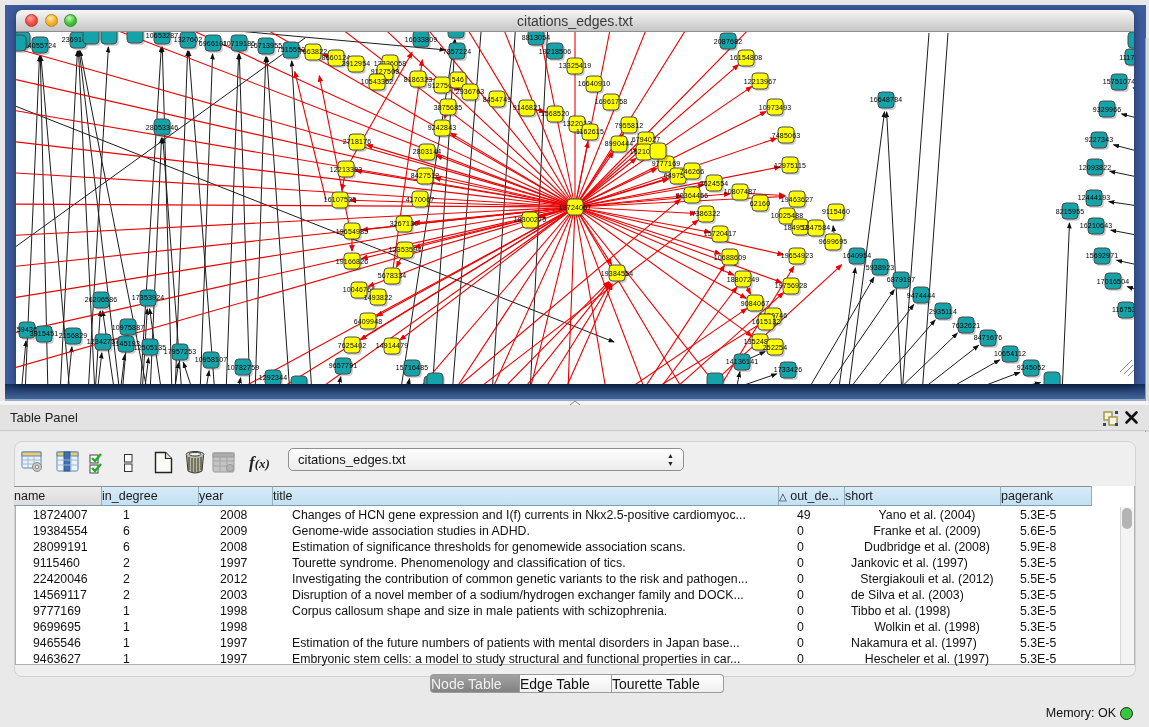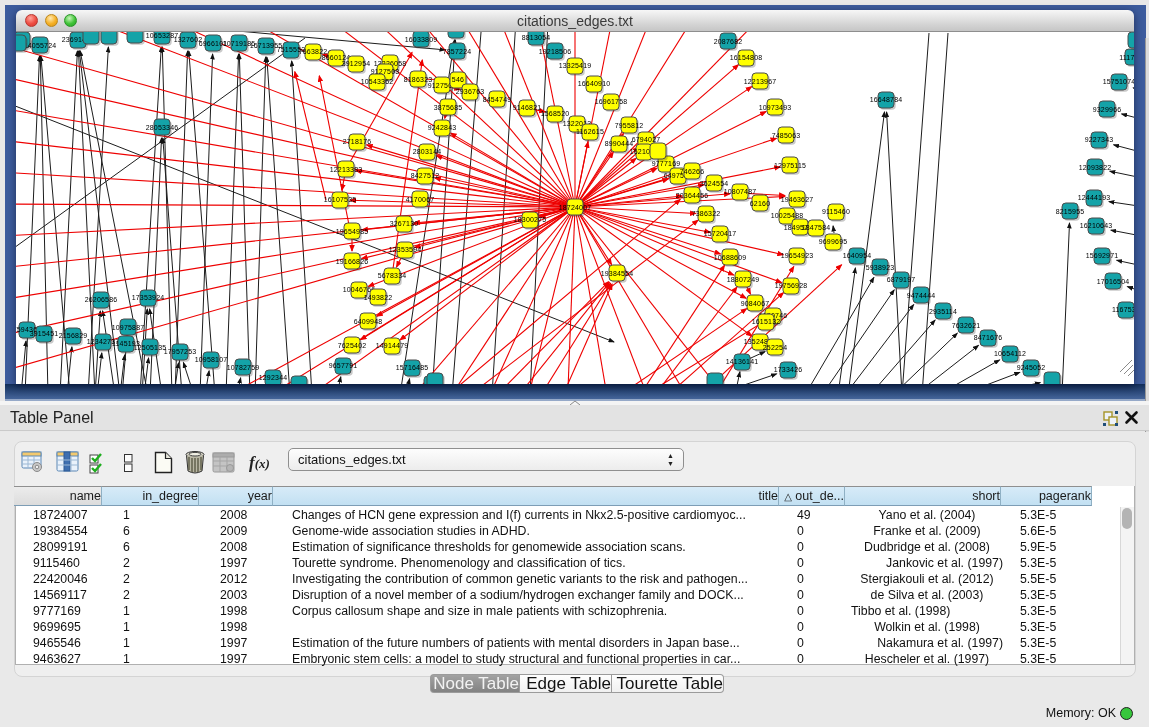--- a/index.html
+++ b/index.html
@@ -5,33 +5,33 @@
 #desktop{position:absolute;left:5px;top:5px;width:1141px;height:379px;background:#3d5c9e}
 #dshadow{position:absolute;left:5px;top:384px;width:1141px;height:16px;background:linear-gradient(#122e5a,#48689e)}
 #dsline{position:absolute;left:5px;top:399px;width:1141px;height:2px;background:#96a9c8}
 #win{position:absolute;left:16px;top:10px;width:1118px;height:374px;border-radius:6px 6px 0 0;box-shadow:0 2px 8px rgba(0,0,20,0.5)}
 #titlebar{position:absolute;left:0;top:0;width:1118px;height:22px;border-radius:6px 6px 0 0;background:linear-gradient(#f7f7f7,#d3d3d3 70%,#c6c6c6);border-bottom:1px solid #8e8e8e}
 #title{position:absolute;width:100%;text-align:center;top:3px;font-size:14px;color:#3a3a3a}
 .tl{position:absolute;top:4px;width:13px;height:13px;border-radius:50%}
 #graph{position:absolute;left:0;top:22px;width:1118px;height:352px;background:#fff;overflow:hidden}
 #rightstrip{position:absolute;left:1145px;top:38px;width:4px;height:689px;background:#dcdcdc;border-left:1px solid #989898}
 #strip1{position:absolute;left:0;top:401px;width:1149px;height:4px;background:#f4f4f4}
-#tpbar{position:absolute;left:0;top:405px;width:1149px;height:26px;background:#e3e3e3;border-bottom:1px solid #cacaca;font-size:16px;color:#222;line-height:26px}
+#tpbar{position:absolute;left:0;top:405px;width:1149px;height:26px;background:#e3e3e3;border-bottom:1px solid #cacaca;font-size:13px;color:#222;line-height:26px}
 #tpbody{position:absolute;left:0;top:432px;width:1149px;height:295px;background:#e9e9e9}
 #container{position:absolute;left:14px;top:441px;width:1122px;height:236px;background:#efefef;border:1px solid #d4d4d4;border-radius:8px}
 .ic{position:absolute}
 #combo{position:absolute;left:288px;top:448px;width:396px;height:23px;border:1px solid #8f8f8f;border-radius:5px;background:linear-gradient(#fdfdfd,#ececec);font-size:13px;color:#111;line-height:21px;padding-left:9px}
 #combo .arr{position:absolute;right:9px;top:3px;height:16px;font-size:7px;color:#222;line-height:8px}
 #tablebox{position:absolute;left:15px;top:486px;width:1120px;height:179px;background:#fff;border:1px solid #b0b0b0;border-top:none}
-.hc{position:absolute;top:486px;height:20px;border-right:1px solid #8fb0c4;border-top:1px solid #8f8f8f;border-bottom:1px solid #7d9db5;font-size:12.5px;color:#1a1a1a;text-align:right;line-height:19px}
+.hc{position:absolute;top:486px;height:20px;border-right:1px solid #8fb0c4;border-top:1px solid #8f8f8f;border-bottom:1px solid #7d9db5;font-size:12.5px;color:#1a1a1a;text-align:left;line-height:19px}
 .trow{position:absolute;left:15px;width:1105px;height:16px;font-size:12.3px;color:#111}
 .trow span{position:absolute;top:0;line-height:16px;white-space:nowrap}
 #sbtrack{position:absolute;left:1120px;top:507px;width:14px;height:157px;background:#f4f4f4;border-left:1px solid #d8d8d8}
 #sbthumb{position:absolute;left:1122px;top:508px;width:10px;height:21px;background:#b4b4b4;border-radius:5px}
-.tab{position:absolute;top:674px;height:19px;font-size:17px;line-height:18px;text-align:right;border:1px solid #9b9b9b}
+.tab{position:absolute;top:674px;height:19px;font-size:14px;line-height:18px;text-align:left;border:1px solid #9b9b9b}
 #memtxt{position:absolute;left:1000px;top:706px;width:116px;text-align:right;font-size:12.5px;color:#111}
 #memdot{position:absolute;left:1120px;top:707px;width:13px;height:13px;border-radius:50%;background:#37c63c;border:1.5px solid #222}
 #caret{position:absolute;left:569px;top:400px;width:12px;height:6px}
 </style></head><body>
 <div id="desktop"></div>
 <div id="dshadow"></div>
 <div id="dsline"></div>
 <div id="win">
   <div id="titlebar">
     <div id="title">citations_edges.txt</div>
@@ -721,47 +721,47 @@
     <span style="left:836px;width:152px;text-align:center">Franke et al. (2009)</span>
     <span style="left:1005px">5.6E-5</span>
   </div>
 <div class="trow" style="top:539px">
     <span style="left:18px">28099191</span>
     <span style="left:108px">6</span>
     <span style="left:205px">2008</span>
     <span style="left:277px">Estimation of significance thresholds for genomewide association scans.</span>
     <span style="left:782px">0</span>
     <span style="left:836px;width:152px;text-align:center">Dudbridge et al. (2008)</span>
-    <span style="left:1005px">5.9E-5</span>
+    <span style="left:1005px">5.9E-8</span>
   </div>
 <div class="trow" style="top:555px">
     <span style="left:18px">9115460</span>
     <span style="left:108px">2</span>
     <span style="left:205px">1997</span>
     <span style="left:277px">Tourette syndrome. Phenomenology and classification of tics.</span>
     <span style="left:782px">0</span>
-    <span style="left:836px;width:152px;text-align:right">Jankovic et al. (1997)</span>
+    <span style="left:836px;width:152px;text-align:left">Jankovic et al. (1997)</span>
     <span style="left:1005px">5.3E-5</span>
   </div>
 <div class="trow" style="top:571px">
     <span style="left:18px">22420046</span>
     <span style="left:108px">2</span>
     <span style="left:205px">2012</span>
     <span style="left:277px">Investigating the contribution of common genetic variants to the risk and pathogen...</span>
     <span style="left:782px">0</span>
     <span style="left:836px;width:152px;text-align:center">Stergiakouli et al. (2012)</span>
     <span style="left:1005px">5.5E-5</span>
   </div>
 <div class="trow" style="top:587px">
     <span style="left:18px">14569117</span>
     <span style="left:108px">2</span>
     <span style="left:205px">2003</span>
     <span style="left:277px">Disruption of a novel member of a sodium/hydrogen exchanger family and DOCK...</span>
     <span style="left:782px">0</span>
-    <span style="left:836px;width:152px;text-align:center">de Silva et al. (2003)</span>
+    <span style="left:836px;width:152px;">de Silva et al. (2003)</span>
     <span style="left:1005px">5.3E-5</span>
   </div>
 <div class="trow" style="top:603px">
     <span style="left:18px">9777169</span>
     <span style="left:108px">1</span>
     <span style="left:205px">1998</span>
     <span style="left:277px">Corpus callosum shape and size in male patients with schizophrenia.</span>
     <span style="left:782px">0</span>
     <span style="left:836px;width:152px;text-align:left">Tibbo et al. (1998)</span>
     <span style="left:1005px">5.3E-5</span>
@@ -773,21 +773,21 @@
     <span style="left:782px">0</span>
     <span style="left:836px;width:152px;text-align:center">Wolkin et al. (1998)</span>
     <span style="left:1005px">5.3E-5</span>
   </div>
 <div class="trow" style="top:635px">
     <span style="left:18px">9465546</span>
     <span style="left:108px">1</span>
     <span style="left:205px">1997</span>
     <span style="left:277px">Estimation of the future numbers of patients with mental disorders in Japan base...</span>
     <span style="left:782px">0</span>
-    <span style="left:836px;width:152px;text-align:right">Nakamura et al. (1997)</span>
+    <span style="left:836px;width:152px;text-align:left">Nakamura et al. (1997)</span>
     <span style="left:1005px">5.3E-5</span>
   </div>
 <div class="trow" style="top:651px">
     <span style="left:18px">9463627</span>
     <span style="left:108px">1</span>
     <span style="left:205px">1997</span>
     <span style="left:277px">Embryonic stem cells: a model to study structural and functional properties in car...</span>
     <span style="left:782px">0</span>
     <span style="left:836px;width:152px;text-align:center">Hescheler et al. (1997)</span>
     <span style="left:1005px">5.3E-5</span>

